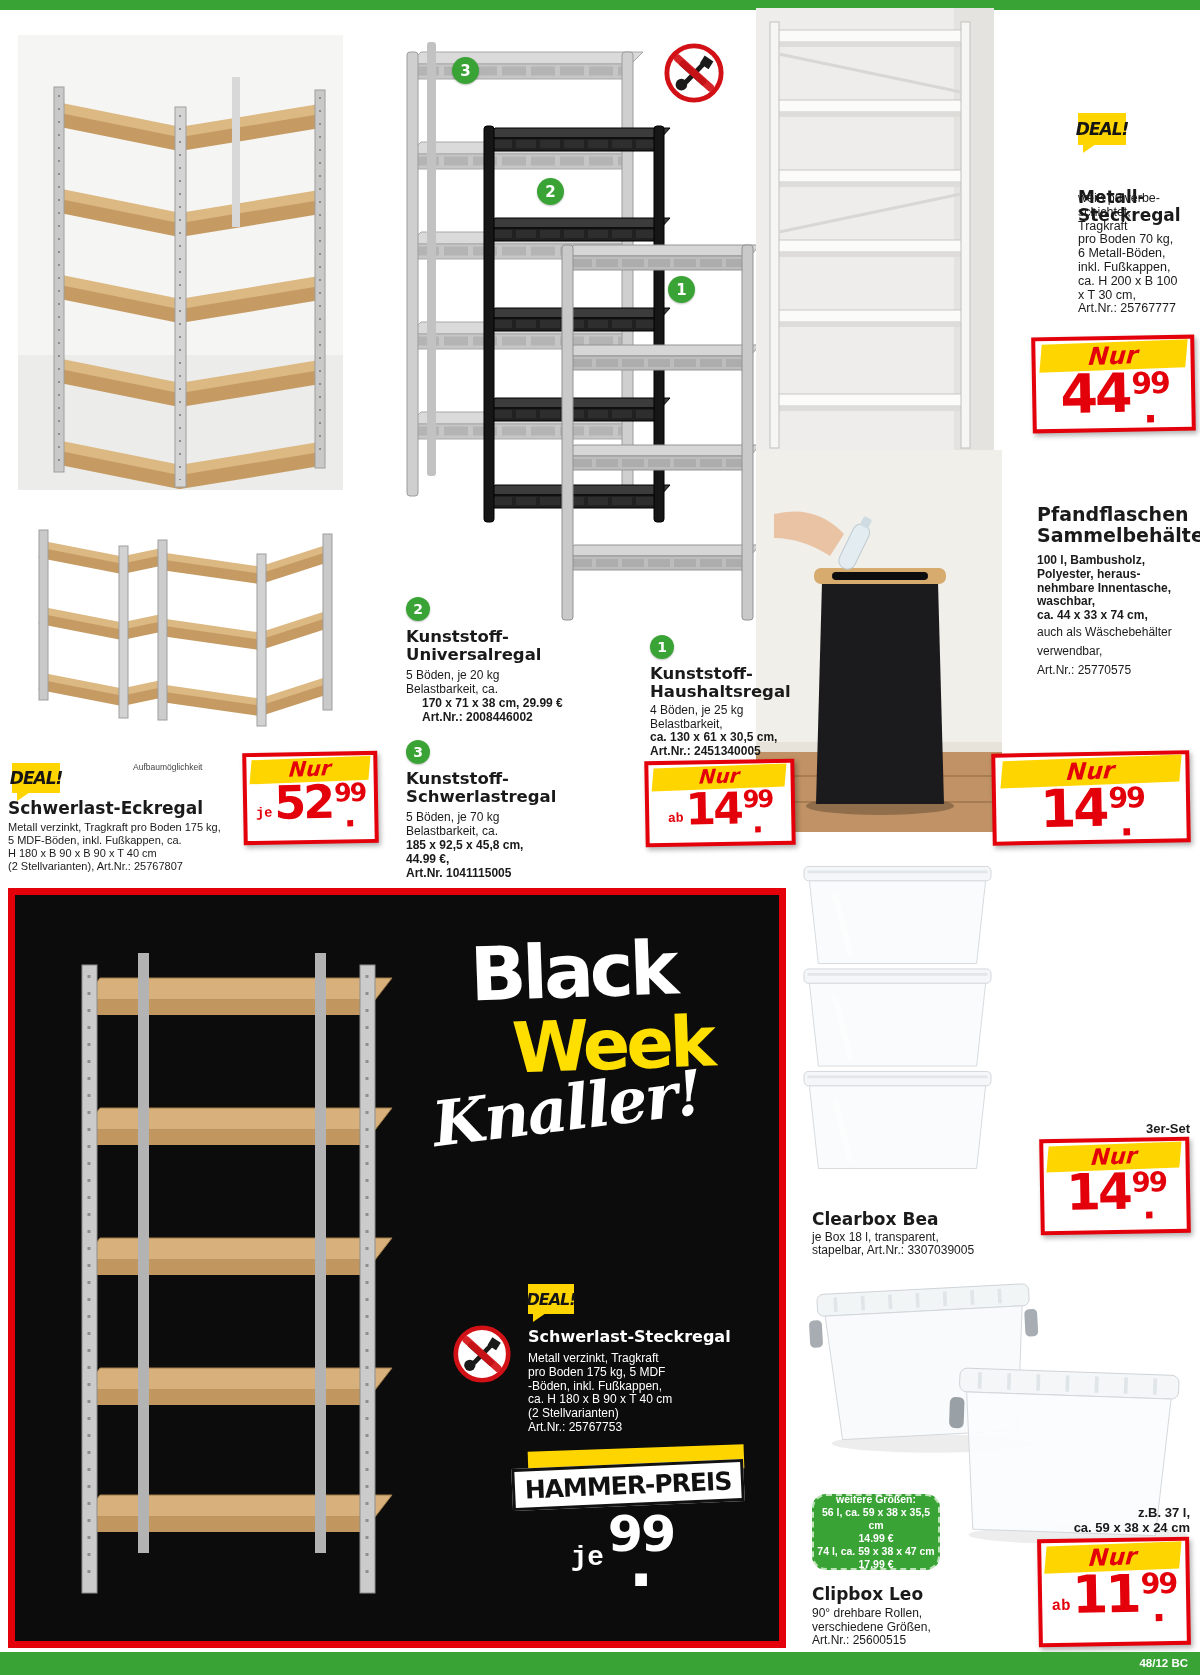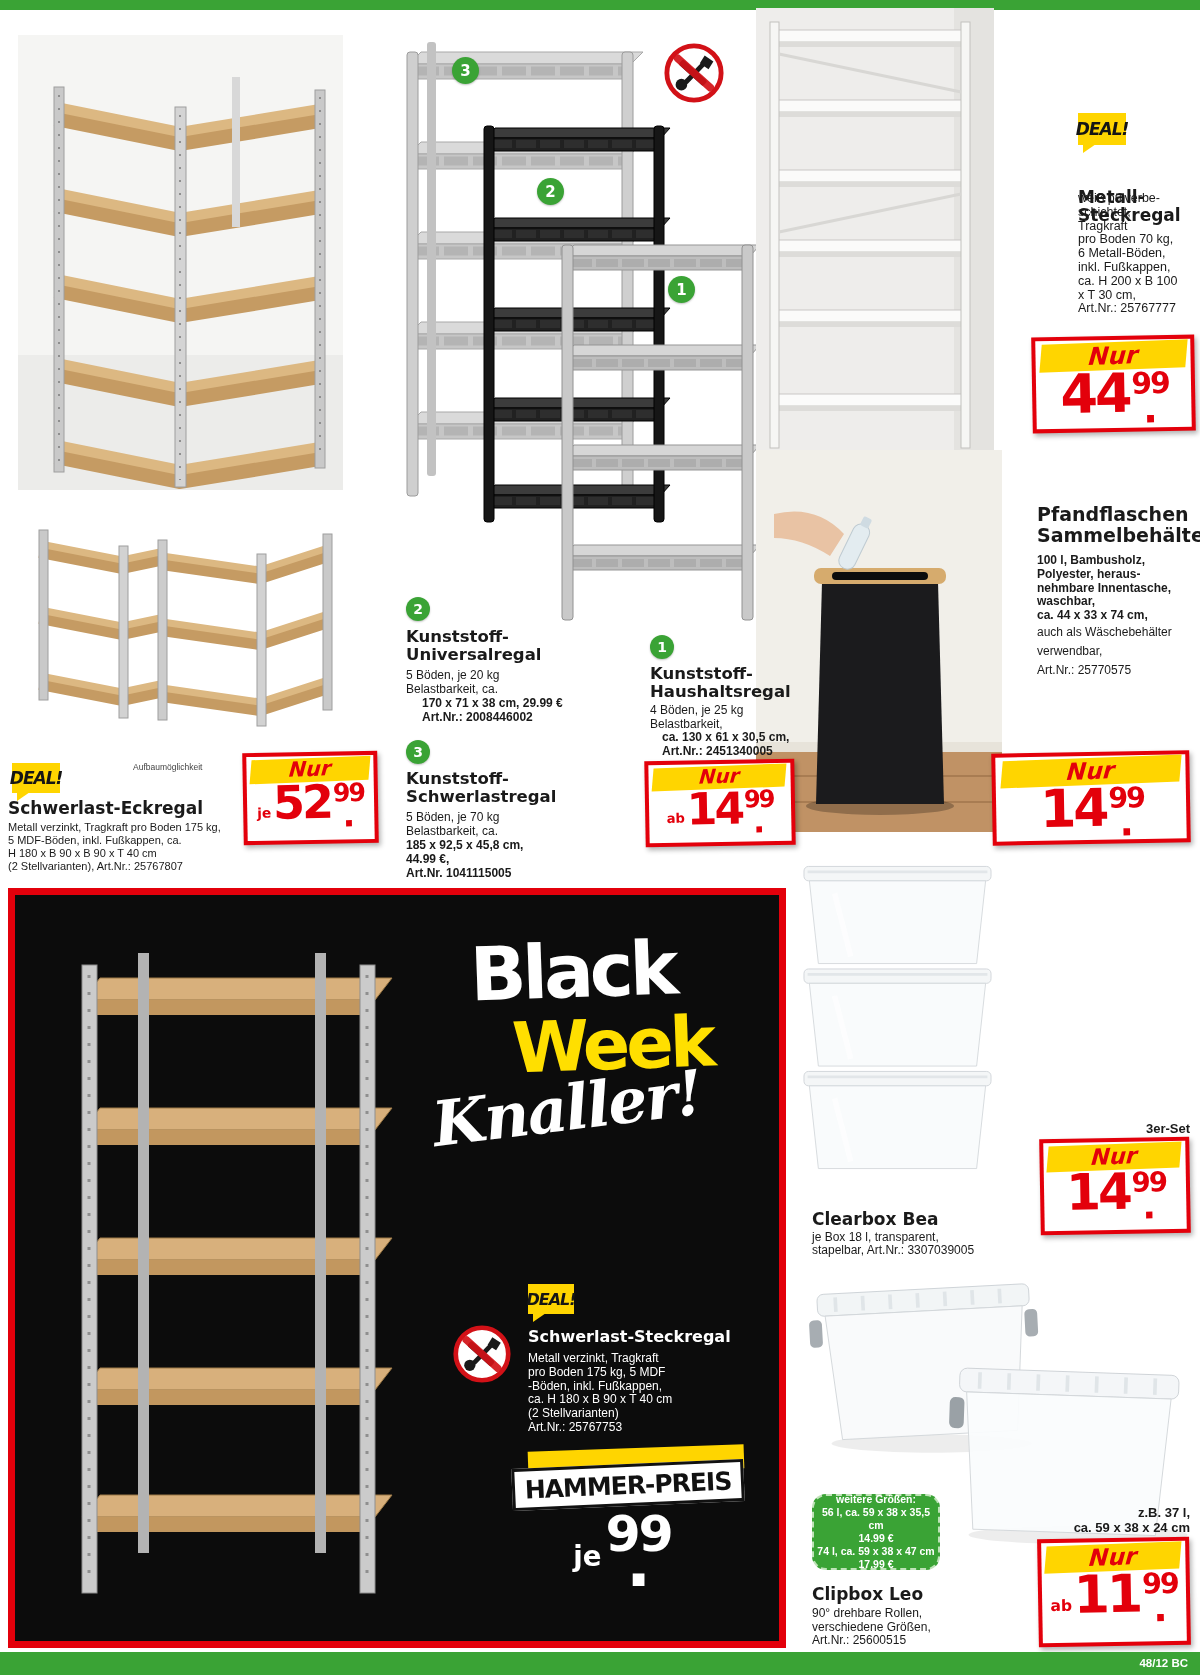--- a/index.html
+++ b/index.html
@@ -33,21 +33,21 @@
           transform:rotate(-1.2deg) skewX(-7deg);font-size:calc(var(--ps) * .45);line-height:1.15;}
   .price{display:flex;align-items:flex-start;justify-content:center;color:#e3000b;
          font-family:"DejaVu Sans",sans-serif;font-weight:bold;font-size:var(--ps);
          letter-spacing:-3px;margin-top:2px;}
   .price .eur{font-size:1em;line-height:.82;}
   .price .cw{display:flex;flex-direction:column;align-items:center;justify-content:space-between;
              align-self:stretch;padding-left:2px;}
   .price .cts{font-size:.55em;line-height:.78;letter-spacing:-2px;}
   .price .pdot{font-size:.72em;line-height:.32;letter-spacing:0;}
   .price .pfx{font-size:calc(var(--ps) * .3);align-self:flex-end;letter-spacing:0;
-              margin:0 2px 2px 0;}
+              margin:0 2px 2px 0;font-family:Liberation Mono, monospace;}
   .price.white, .price.white .pfx{color:#fff;}
   
   .bw-box{position:absolute;left:8px;top:888px;width:778px;height:760px;background:#0c0c0c;
           border:7px solid #e3000b;}
   .bw-logo-line{position:absolute;font-family:"DejaVu Sans",sans-serif;font-weight:bold;}
   
   .hammer-shadow{position:absolute;background:#ffd500;transform:rotate(-2deg);}
   .hammer{position:absolute;background:#fff;border:3px solid #111;color:#111;
           font-family:"DejaVu Sans",sans-serif;font-weight:bold;letter-spacing:-1px;
           display:flex;align-items:center;justify-content:center;transform:rotate(-2.5deg);}
@@ -293,21 +293,21 @@
 Belastbarkeit, ca.</div>
   <div class="abs desc bold" style="left:406px;top:838px;font-size:12px;line-height:14px;">185 x 92,5 x 45,8 cm,
 44.99 €,
 Art.Nr. 1041115005</div>
 
   <div class="numdot" style="left:650px;top:635px;width:24px;height:24px;font-size:14px;">1</div>
   <div class="abs title" style="left:650px;top:665px;font-size:16.5px;">Kunststoff-
 Haushaltsregal</div>
   <div class="abs desc" style="left:650px;top:703px;font-size:12px;line-height:14px;">4 Böden, je 25 kg
 Belastbarkeit,</div>
-  <div class="abs desc bold" style="left:650px;top:730px;font-size:12px;line-height:14px;margin-left:12px;">ca. 130 x 61 x 30,5 cm,
+  <div class="abs desc bold" style="left:650px;top:730px;font-size:12px;line-height:14px;">ca. 130 x 61 x 30,5 cm,
 Art.Nr.: 2451340005</div>
 
   <div class="pbadge" style="left:645px;top:760px;width:150px;height:86px;--ps:44px;">
     <div class="pinner">
       <div class="nurbar">Nur</div>
       <div class="price">
         <span class="pfx">ab</span>
         <span class="eur">14</span>
         <span class="cw">
             <span class="cts">99</span>

